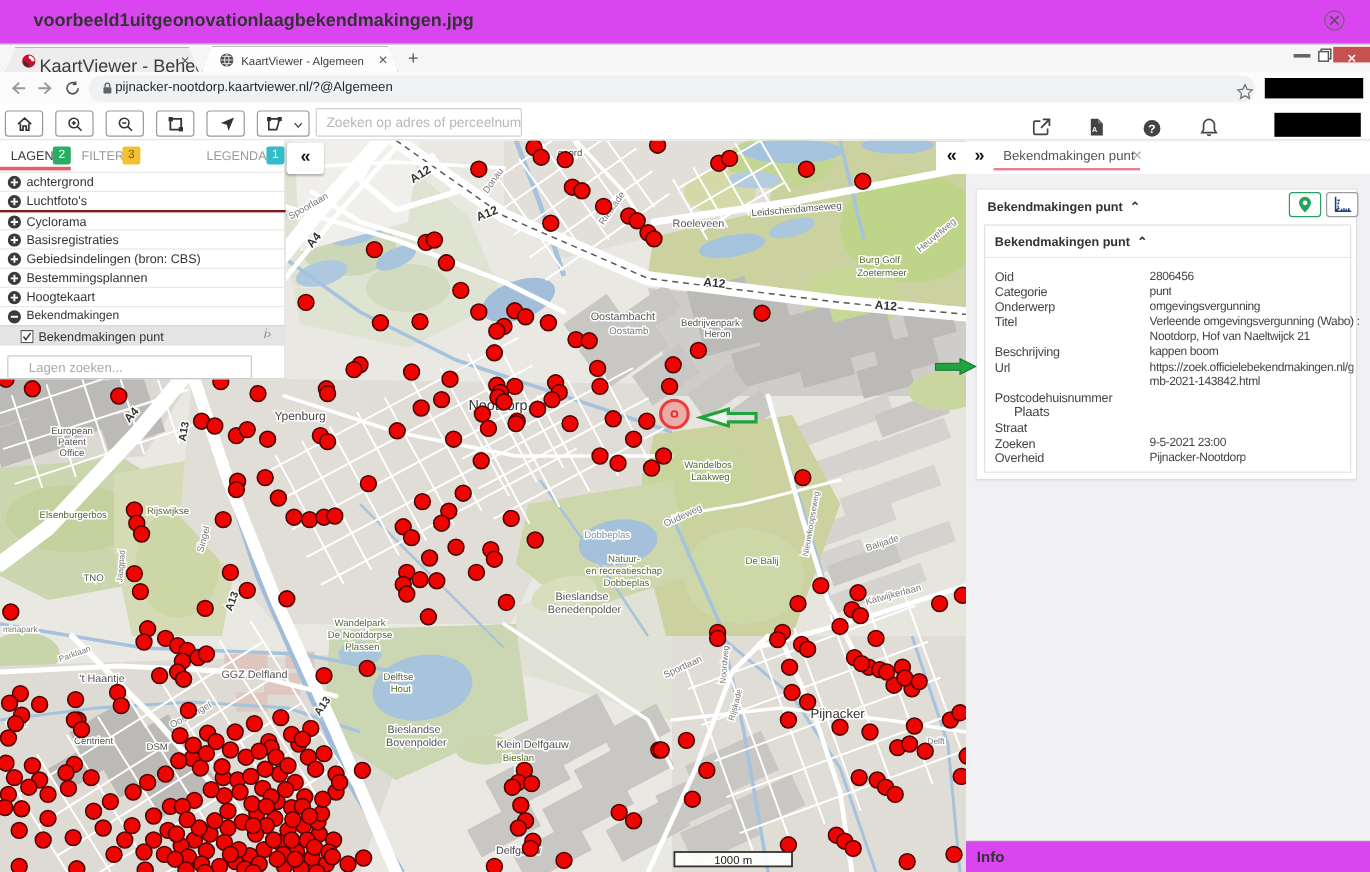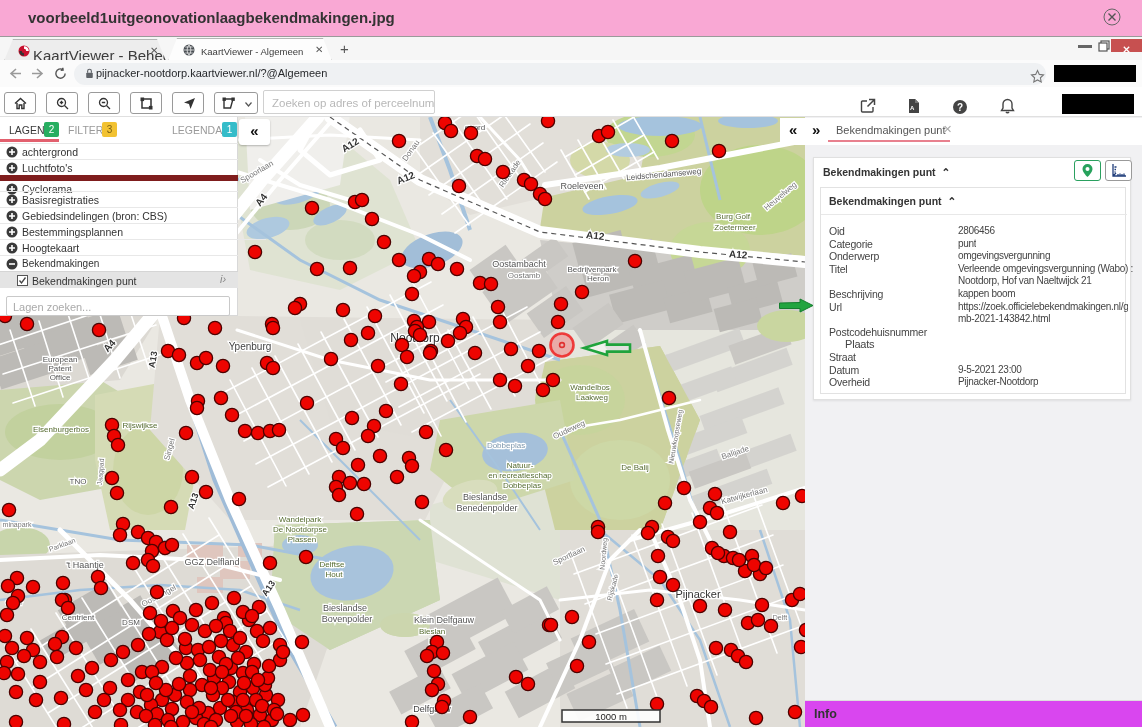--- a/index.html
+++ b/index.html
@@ -1,18 +1,18 @@
 <!DOCTYPE html>
 <html><head><meta charset="utf-8"><style>
 *{margin:0;padding:0;box-sizing:border-box}
 body{width:1142px;height:727px;font-family:"Liberation Sans",sans-serif;overflow:hidden;background:#fff}
 .abs{position:absolute}
 </style></head><body>
 <div class="abs" style="left:0;top:0;width:1142px;height:727px">
-<div class="abs" style="left:0;top:0;width:1142px;height:36px;background:#f9a8d4">
+<div class="abs" style="left:0;top:0;width:1142px;height:36px;background:#d946ef">
  <div class="abs" style="left:28px;top:9px;font-size:15px;font-weight:bold;color:#333">voorbeeld1uitgeonovationlaagbekendmakingen.jpg</div>
  <svg class="abs" style="left:1103px;top:8px" width="18" height="18" viewBox="0 0 18 18">
         <circle cx="9" cy="9" r="8" fill="none" stroke="#666" stroke-width="1"></circle>
         <path d="M5.5 5.5 L12.5 12.5 M12.5 5.5 L5.5 12.5" stroke="#555" stroke-width="1.4"></path>
       </svg>
 </div>
 <div class="abs" style="left:0;top:36px;width:1142px;height:24px;background:#f6f6f6;border-top:1px solid #9a9a9a">
  <div class="abs" style="left:4px;top:2px;width:162px;height:22px;background:#ededed;border:1px solid #b5b5b5;border-bottom:none;clip-path:polygon(9px 0,calc(100% - 9px) 0,100% 100%,0 100%)">
    <svg class="abs" style="left:13px;top:5px" width="12" height="12" viewBox="0 0 12 12">
           <circle cx="6" cy="6" r="5.5" fill="#c8102e"></circle>
@@ -860,21 +860,21 @@
         </svg>
         <span class="abs" style="left:22px;top:2px;font-size:10.5px;color:#333;font-weight:normal">achtergrond</span>
       </div>
 <div class="abs" style="left:0;top:42px;width:238px;height:16px;border-top:1px solid #e8e8e8">
         <svg width="12" height="12" viewBox="0 0 12 12" style="position:absolute;left:6px;top:2px">
           <circle cx="6" cy="6" r="5.5" fill="#3a3a3a"></circle>
           <path d="M3 6 H9 M6 3 V9" stroke="#fff" stroke-width="1.6"></path>
         </svg>
         <span class="abs" style="left:22px;top:2px;font-size:10.5px;color:#333">Luchtfoto's</span>
       </div>
-<div class="abs" style="left:0;top:58px;width:238px;height:16px;border-top:6px solid #7f1d1d">
+<div class="abs" style="left:0;top:58px;width:238px;height:16px;border-top:2px solid #7f1d1d">
         <svg width="12" height="12" viewBox="0 0 12 12" style="position:absolute;left:6px;top:2px">
           <circle cx="6" cy="6" r="5.5" fill="#3a3a3a"></circle>
           <path d="M3 6 H9 M6 3 V9" stroke="#fff" stroke-width="1.6"></path>
         </svg>
         <span class="abs" style="left:22px;top:2px;font-size:10.5px;color:#333">Cyclorama</span>
       </div>
 <div class="abs" style="left:0;top:74px;width:238px;height:16px;border-top:1px solid #e8e8e8">
         <svg width="12" height="12" viewBox="0 0 12 12" style="position:absolute;left:6px;top:2px">
           <circle cx="6" cy="6" r="5.5" fill="#3a3a3a"></circle>
           <path d="M3 6 H9 M6 3 V9" stroke="#fff" stroke-width="1.6"></path>
@@ -910,21 +910,21 @@
         <span class="abs" style="left:22px;top:2px;font-size:10px;color:#333;font-weight:normal">Bekendmakingen</span>
       </div>
 <div class="abs" style="left:0;top:154px;width:238px;height:17px;background:#e4e4e4;border-top:1px solid #d5d5d5">
  <svg width="11" height="11" viewBox="0 0 11 11" style="position:absolute;left:17px;top:3px">
           <rect x="0.5" y="0.5" width="10" height="10" fill="#fff" stroke="#555" stroke-width="1"></rect>
           <path d="M2.5 5.5 L4.5 8 L8.5 2.5" stroke="#444" stroke-width="1.3" fill="none"></path>
         </svg>
  <span class="abs" style="left:32px;top:3px;font-size:10.5px;color:#333">Bekendmakingen punt</span>
  <span class="abs" style="left:220px;top:1px;font-size:11px;color:#888;font-style:italic">i›</span>
 </div>
-<div class="abs" style="left:6px;top:179px;width:224px;height:20px;border:1px solid #c9c9c9;border-radius:2px;font-size:11px;color:#aaa;line-height:20px;padding-left:6px">Lagen zoeken...</div>
+<div class="abs" style="left:6px;top:179px;width:204px;height:20px;border:1px solid #c9c9c9;border-radius:2px;font-size:11px;color:#aaa;line-height:20px;padding-left:17px">Lagen zoeken...</div>
 </div>
 <div class="abs" style="left:239px;top:119px;width:31px;height:26px;background:#fff;border-radius:3px;box-shadow:0 1px 2px rgba(0,0,0,.25);text-align:center;font-weight:bold;font-size:15px;color:#111;line-height:24px">«</div>
 <div class="abs" style="left:805px;top:117px;width:337px;height:610px;background:#f1f1f3"></div>
 <div class="abs" style="left:780px;top:118px;width:362px;height:27px;background:#fff">
  <span class="abs" style="left:9px;top:3px;font-size:15px;font-weight:bold;color:#111">«</span>
  <span class="abs" style="left:32px;top:3px;font-size:15px;font-weight:bold;color:#111">»</span>
  <span class="abs" style="left:56px;top:6px;font-size:11px;color:#555">Bekendmakingen punt</span>
  <span class="abs" style="left:163px;top:5px;font-size:11px;color:#aaa">✕</span>
  <div class="abs" style="left:48px;top:22px;width:122px;height:2px;background:#e8808e"></div>
 </div>
@@ -953,21 +953,21 @@
           <div class="abs" style="left:137px;top:37.8px;font-size:10px;letter-spacing:-0.3px;color:#444;white-space:nowrap;max-width:176px;overflow:hidden">Verleende omgevingsvergunning (Wabo) :</div>
           <div class="abs" style="left:137px;top:50.4px;font-size:10px;letter-spacing:-0.3px;color:#444;white-space:nowrap;max-width:176px;overflow:hidden">Nootdorp, Hof van Naeltwijck 21</div>
           <div class="abs" style="left:8px;top:63.0px;font-size:10.5px;letter-spacing:-0.2px;color:#444;white-space:nowrap">Beschrijving</div>
           <div class="abs" style="left:137px;top:63.0px;font-size:10px;letter-spacing:-0.3px;color:#444;white-space:nowrap;max-width:176px;overflow:hidden">kappen boom</div>
           <div class="abs" style="left:8px;top:75.6px;font-size:10.5px;letter-spacing:-0.2px;color:#444;white-space:nowrap">Url</div>
           <div class="abs" style="left:137px;top:75.6px;font-size:10px;letter-spacing:-0.3px;color:#444;white-space:nowrap;max-width:176px;overflow:hidden">https://zoek.officielebekendmakingen.nl/g</div>
           <div class="abs" style="left:137px;top:88.2px;font-size:10px;letter-spacing:-0.3px;color:#444;white-space:nowrap;max-width:176px;overflow:hidden">mb-2021-143842.html</div>
           <div class="abs" style="left:8px;top:100.8px;font-size:10.5px;letter-spacing:-0.2px;color:#444;white-space:nowrap">Postcodehuisnummer</div>
           <div class="abs" style="left:24px;top:113.4px;font-size:11px;letter-spacing:-0.2px;color:#444;white-space:nowrap">Plaats</div>
           <div class="abs" style="left:8px;top:126.0px;font-size:10.5px;letter-spacing:-0.2px;color:#444;white-space:nowrap">Straat</div>
-          <div class="abs" style="left:8px;top:138.6px;font-size:10.5px;letter-spacing:-0.2px;color:#444;white-space:nowrap">Datum</div>
+          <div class="abs" style="left:8px;top:138.6px;font-size:10.5px;letter-spacing:-0.2px;color:#444;white-space:nowrap">Zoeken</div>
           <div class="abs" style="left:137px;top:138.6px;font-size:10px;letter-spacing:-0.3px;color:#444;white-space:nowrap;max-width:176px;overflow:hidden">9-5-2021 23:00</div>
           <div class="abs" style="left:8px;top:151.2px;font-size:10.5px;letter-spacing:-0.2px;color:#444;white-space:nowrap">Overheid</div>
           <div class="abs" style="left:137px;top:151.2px;font-size:10px;letter-spacing:-0.3px;color:#444;white-space:nowrap;max-width:176px;overflow:hidden">Pijnacker-Nootdorp</div>
         </div>
  </div>
 </div>
 <div class="abs" style="left:805px;top:700px;width:337px;height:27px;background:#d946ef;border-top:1px solid #ddd">
       <span class="abs" style="left:9px;top:6px;font-size:12.5px;font-weight:bold;color:#333">Info</span>
     </div>
 <svg class="abs" style="left:779px;top:298px" width="35" height="15" viewBox="0 0 35 15">

